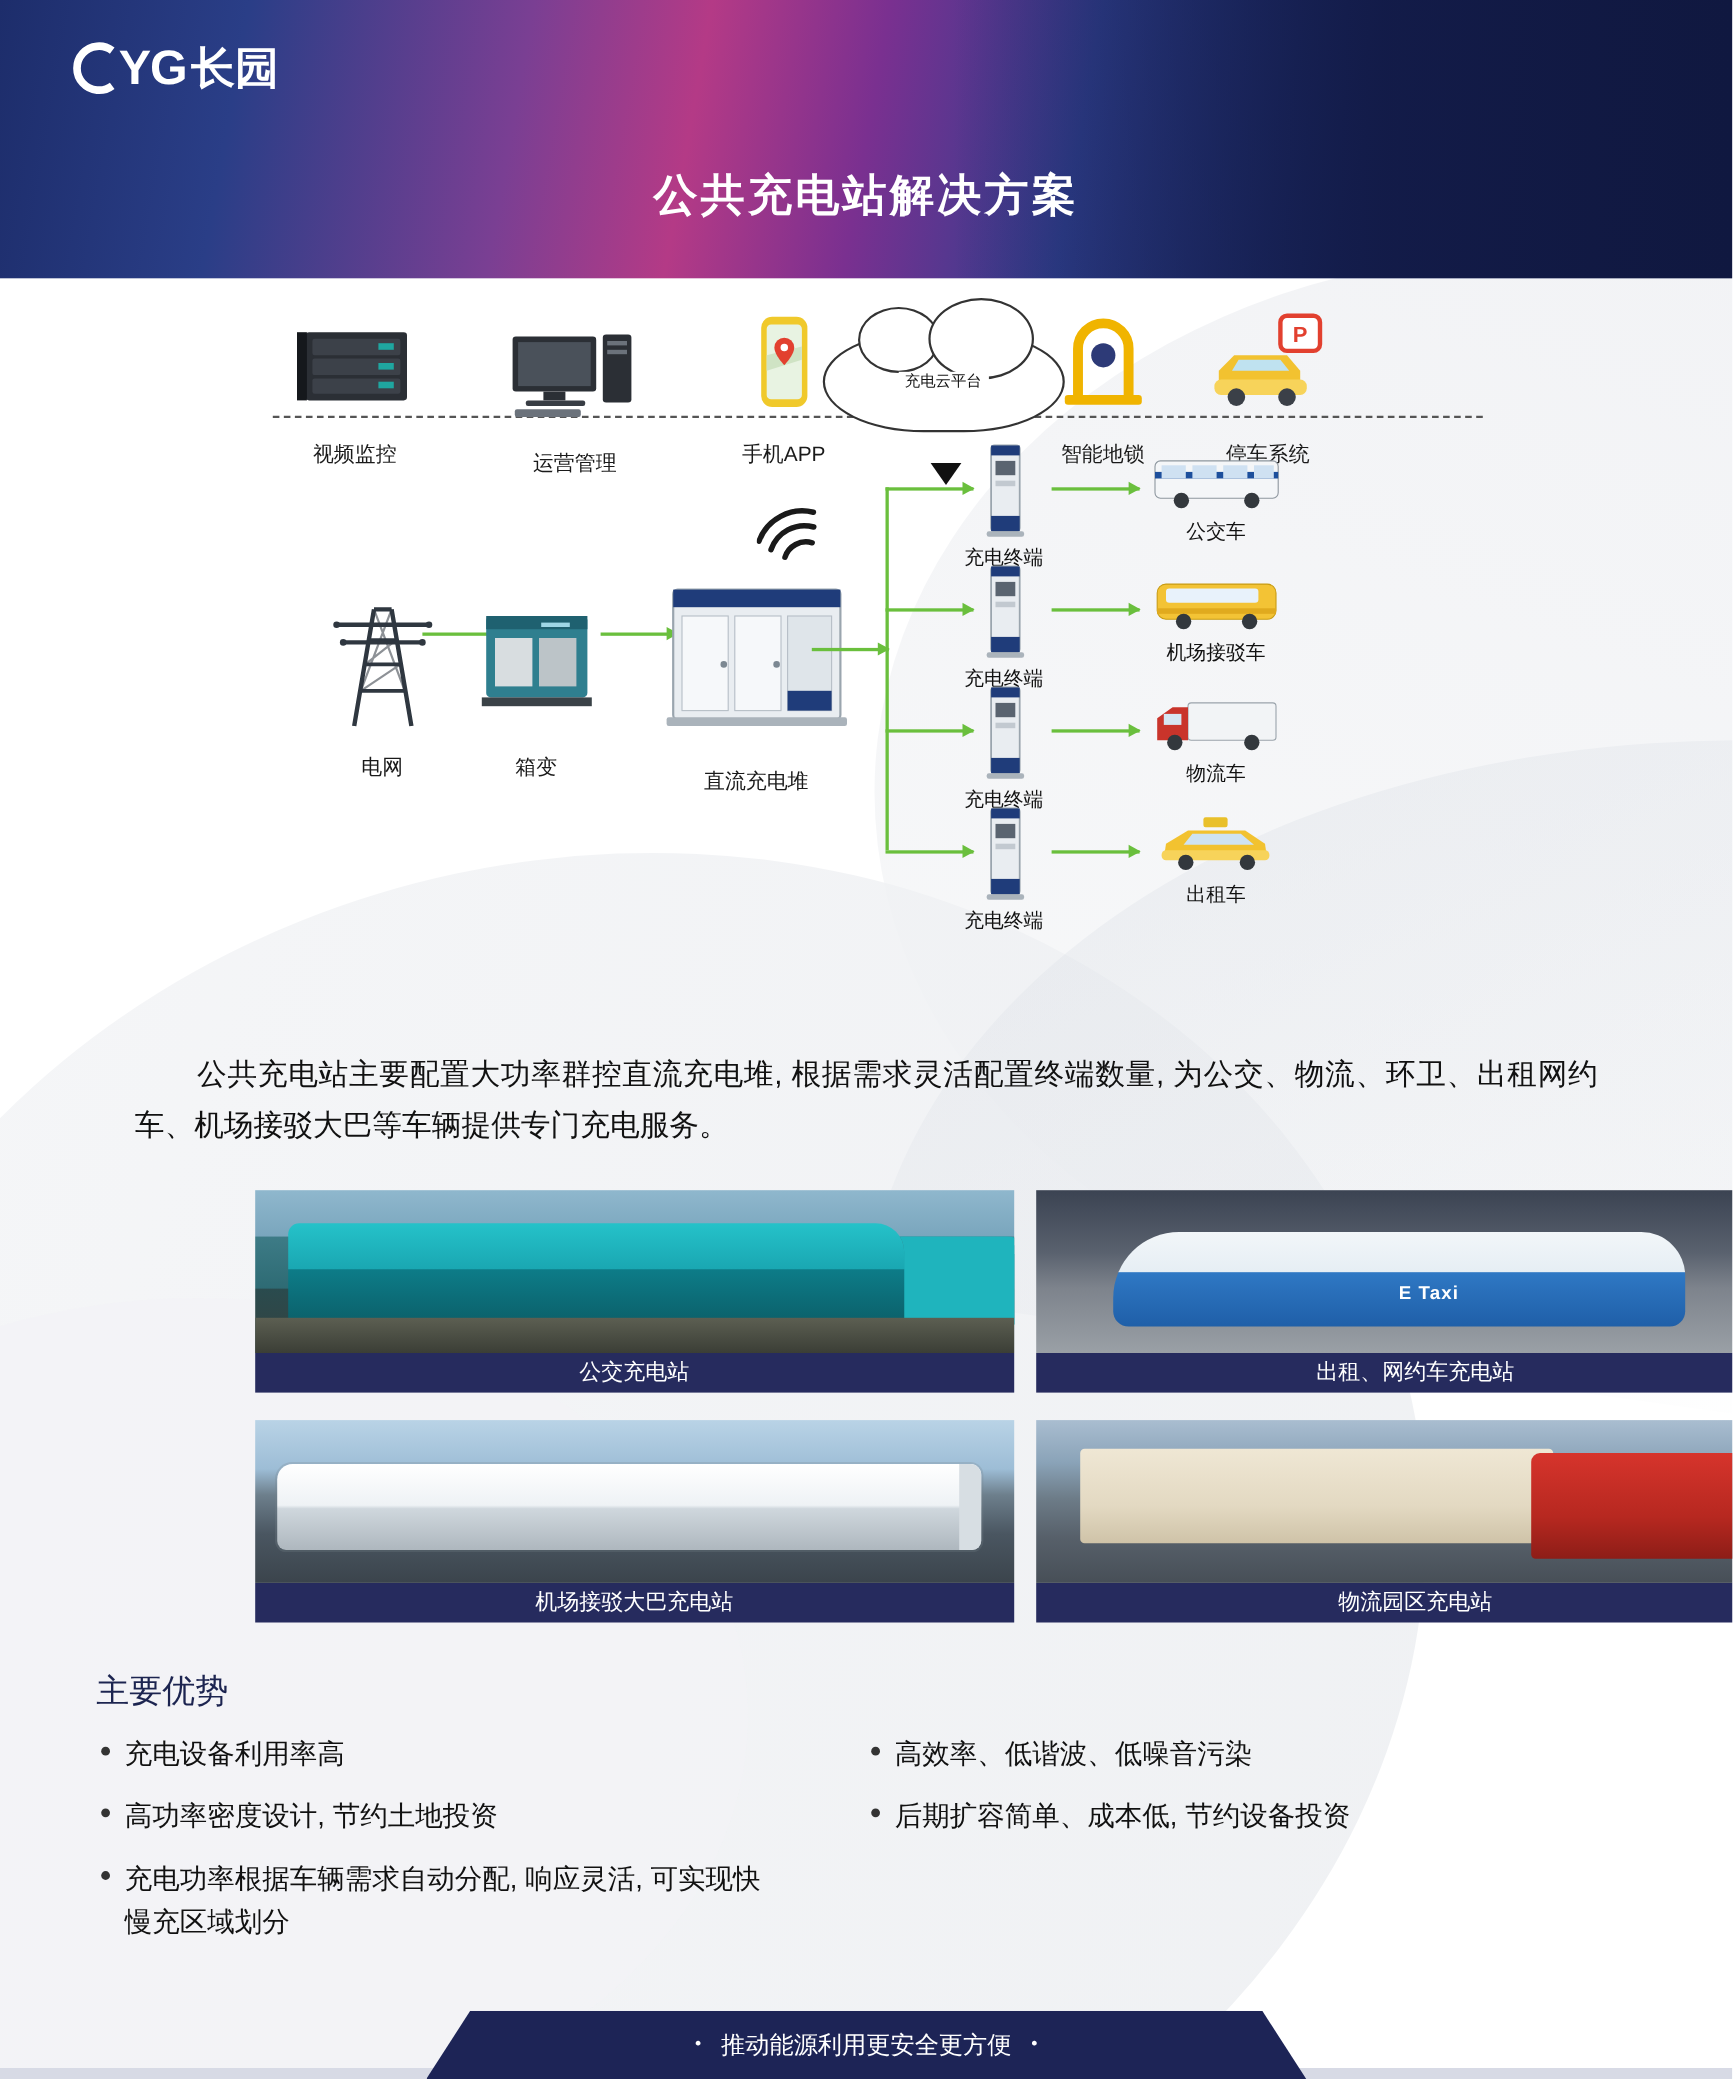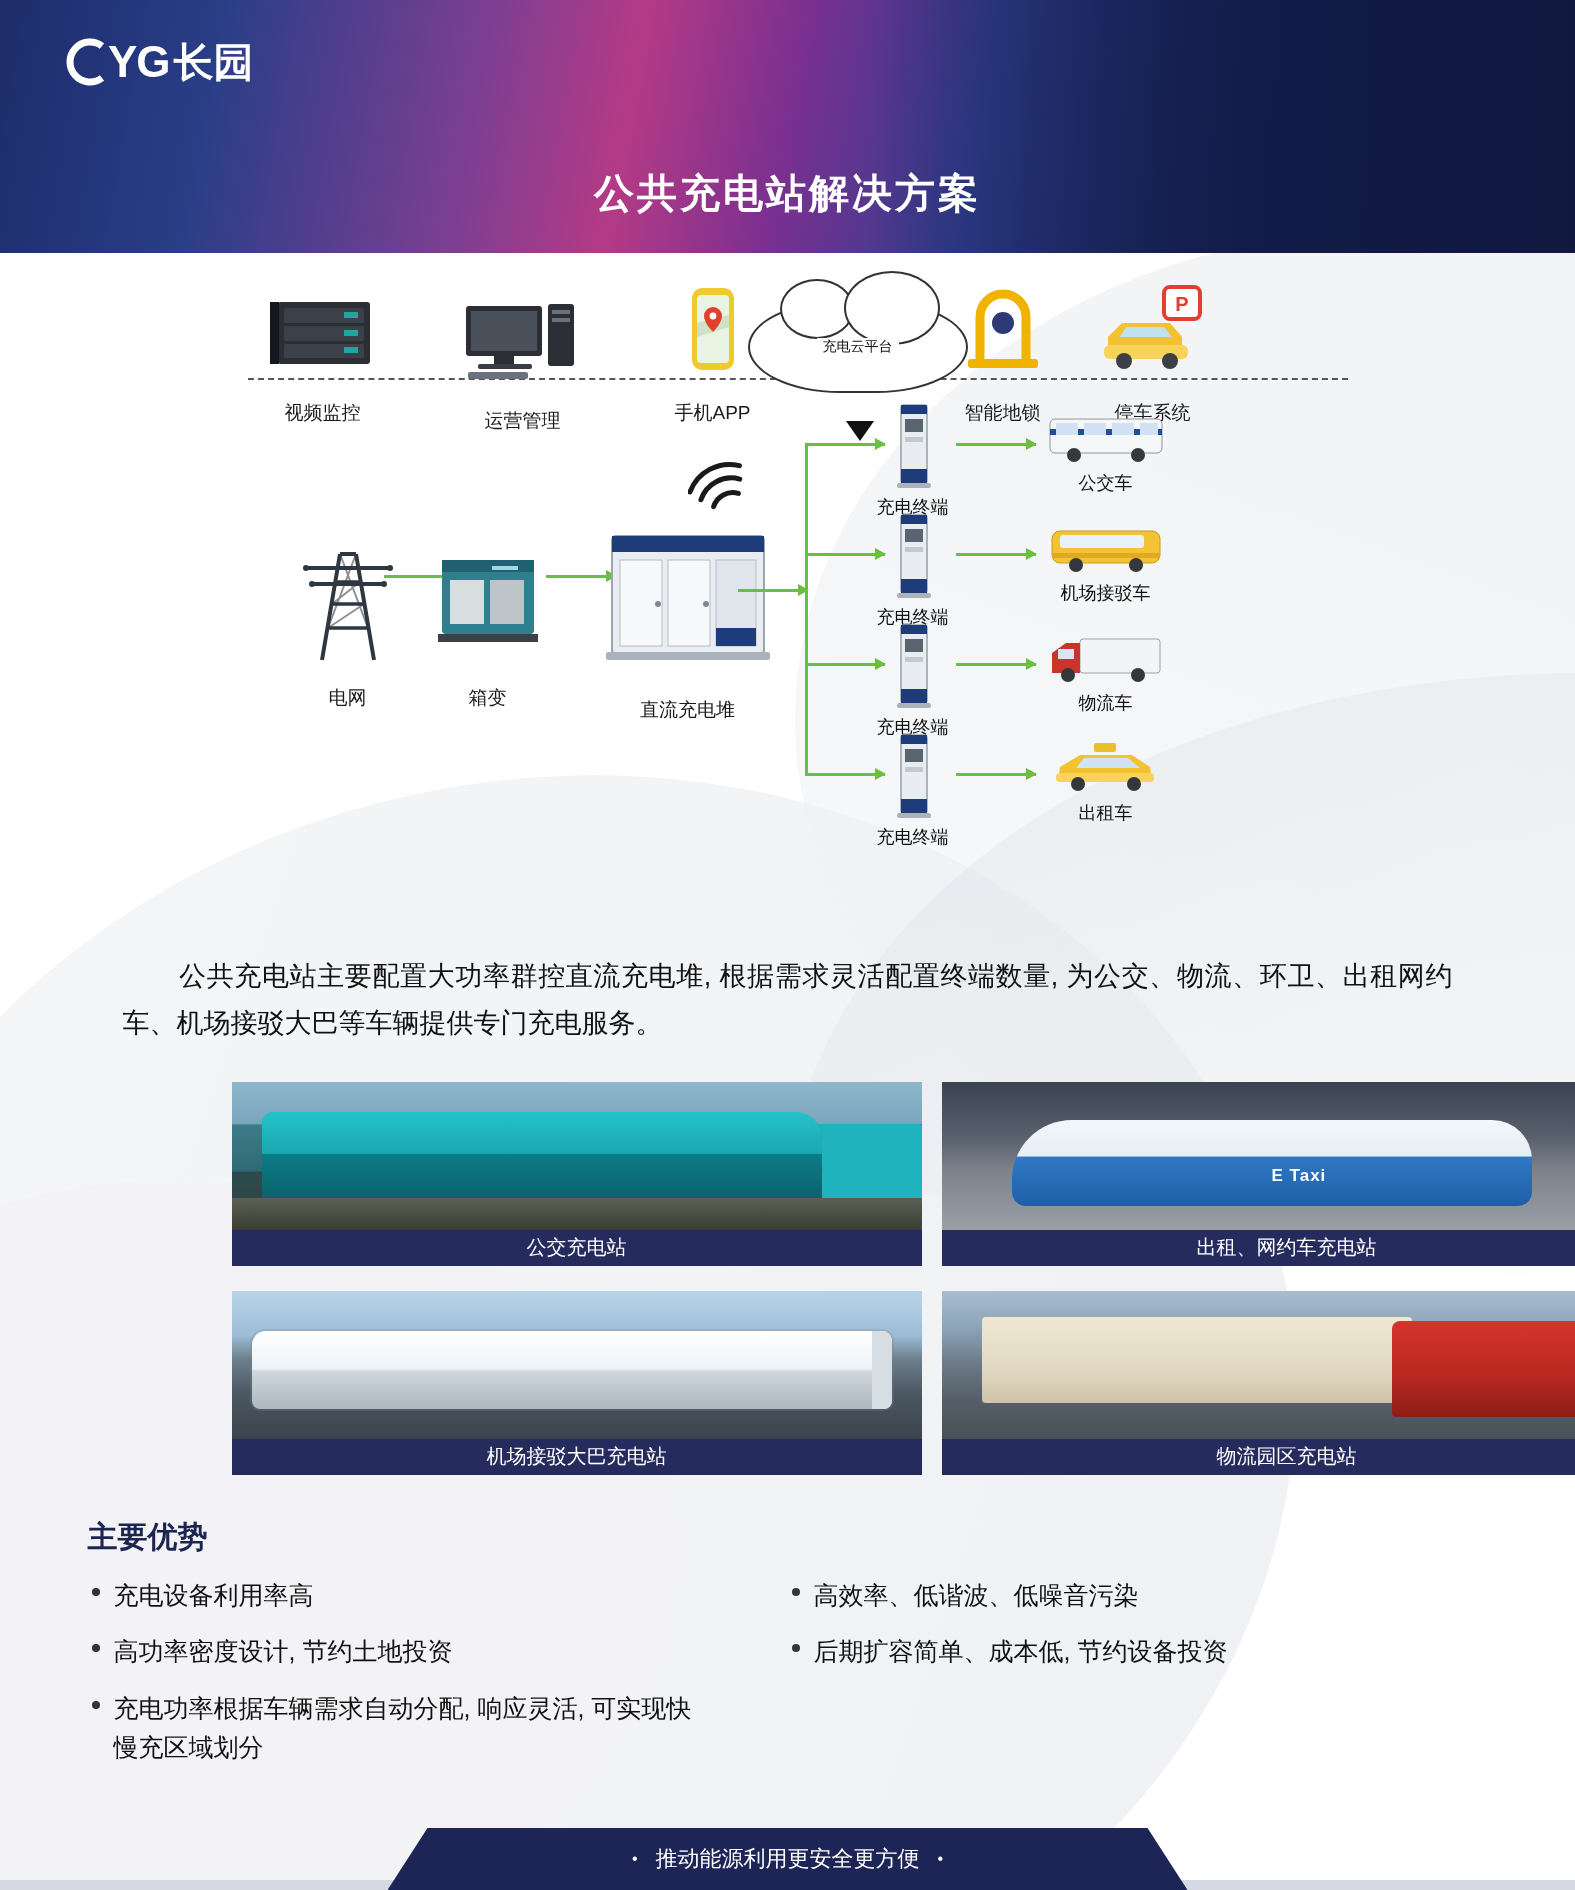--- a/index.html
+++ b/index.html
@@ -65,21 +65,21 @@
     color: #fff;
   }
   .logo-yg {
     font-size: 44px; font-weight: 700; letter-spacing: -1px; line-height: 1;
   }
   .logo-cn {
     font-size: 40px; font-weight: 700; margin-left: 4px; line-height: 1;
   }
   .header-title {
     position: absolute; z-index: 3;
-    left: 0; right: 0; top: 166px;
+    left: 0; right: 0; top: 150px;
     text-align: center;
     color: #fff;
     font-size: 40px; font-weight: 700; letter-spacing: 3px;
   }
   
   .diagram {
     position: relative;
     margin: 0 auto;
     width: 1320px; height: 700px;
     z-index: 2;
@@ -217,21 +217,21 @@
     background: linear-gradient(180deg,#d6342c 0%,#b72820 60%,#8d1d17 100%);
     border-radius: 8px 10px 4px 4px;
   }
   
   .adv {
     position: relative; z-index: 3;
     margin: 42px auto 0;
     width: 1400px;
   }
   .adv-title {
-    font-size: 30px; font-weight: 700; color: #1c2450; margin-bottom: 18px;
+    font-size: 30px; font-weight: 400; color: #1c2450; margin-bottom: 18px;
   }
   .adv-cols {
     display: grid; grid-template-columns: 700px 700px;
   }
   .adv-item {
     display: flex; align-items: flex-start;
     font-size: 25px; line-height: 1.55; color: #111;
     margin-bottom: 18px;
   }
   .adv-item .dot {

